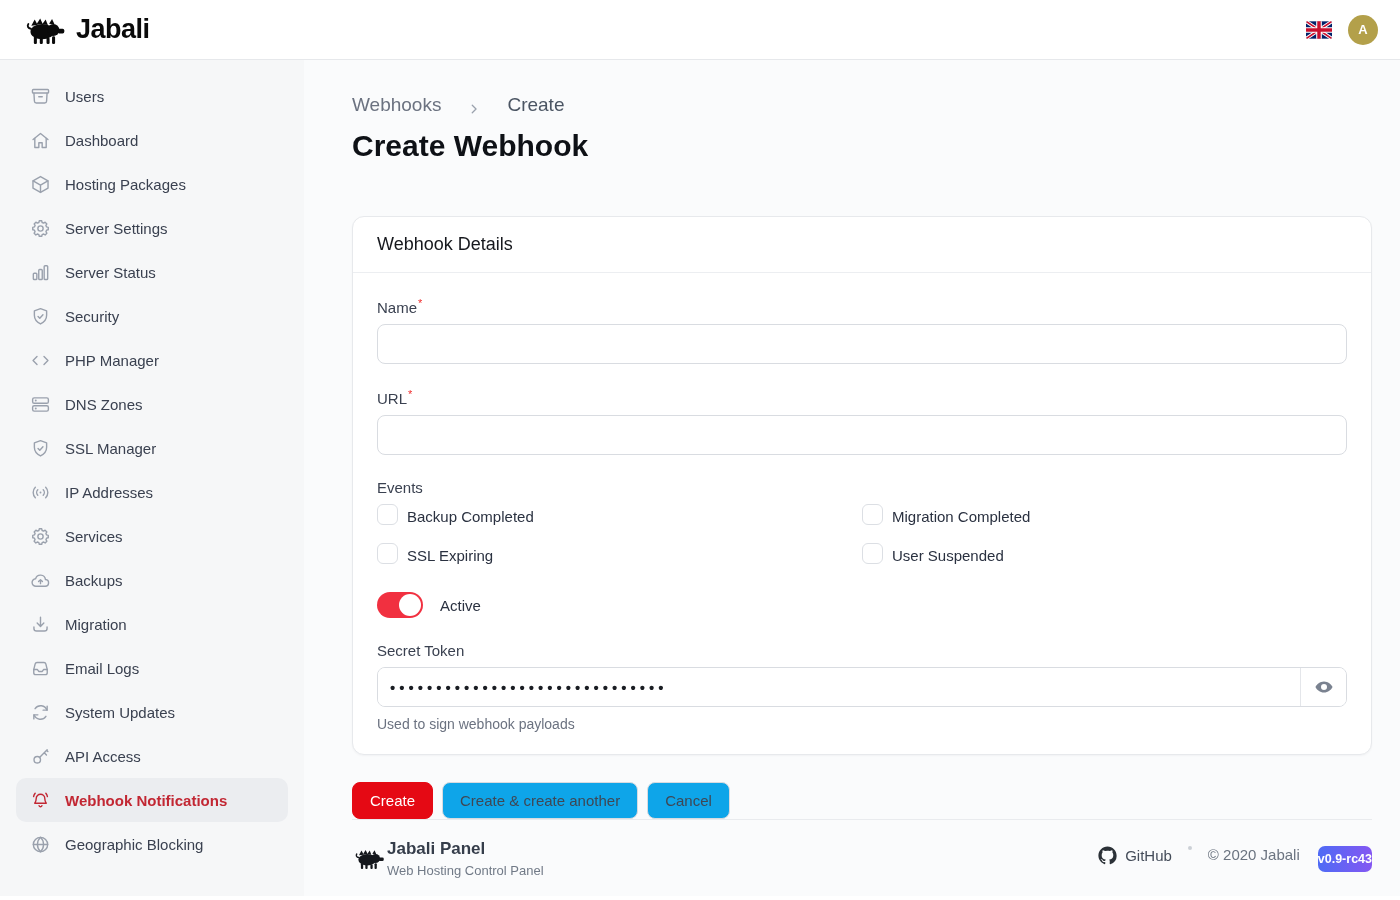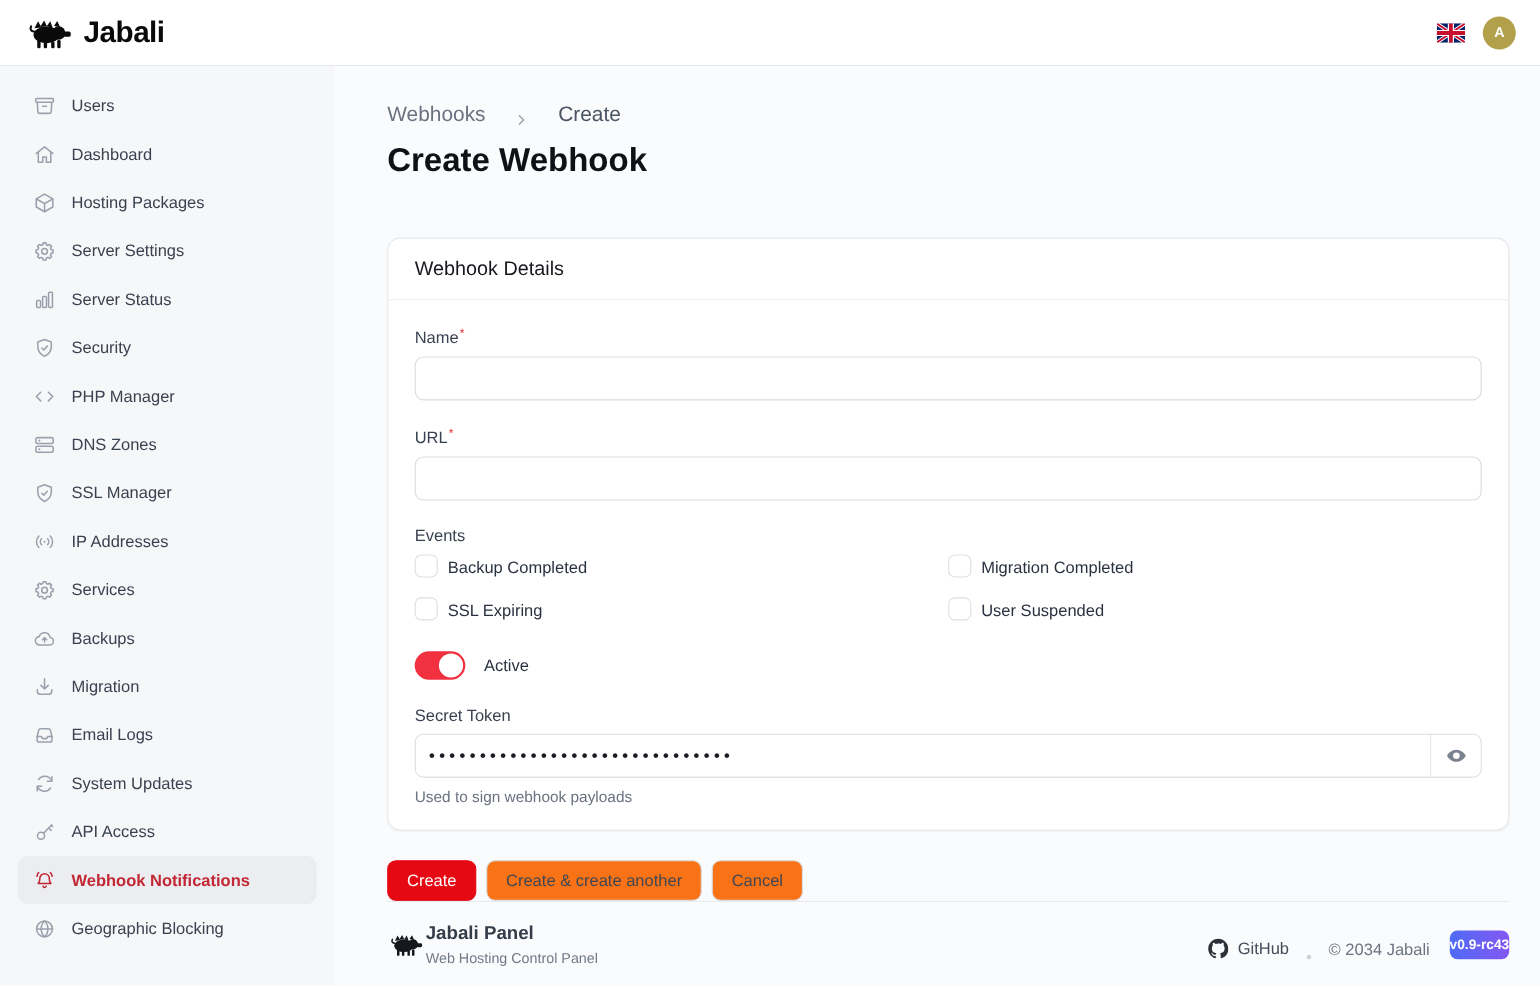--- a/index.html
+++ b/index.html
@@ -55,29 +55,29 @@
   .helper{margin-top:9px;font-size:14px;color:var(--text-muted)}
   .toggle-row{display:flex;align-items:center;gap:17px;margin-top:2px}
   .toggle{width:46px;height:26px;border-radius:13px;background:var(--toggle-red);position:relative;cursor:pointer;flex-shrink:0}
   .toggle .knob{position:absolute;top:2px;right:2px;width:22px;height:22px;border-radius:50%;background:#fff}
   .toggle-label{font-size:15px;color:#2a3140}
 
   
   .actions{display:flex;gap:9px;margin-top:27px}
   .btn{height:37px;border-radius:8px;font-size:15px;font-family:"Liberation Sans",sans-serif;cursor:pointer;display:flex;align-items:center;padding:0 17px}
   .btn-primary{background:var(--accent-red);border:1px solid var(--accent-red);color:#fff;font-weight:500}
-  .btn-secondary{background:#f97316;border:1px solid #d8dbe0;color:#3f4754}
+  .btn-secondary{background:#0ea5e9;border:1px solid #d8dbe0;color:#3f4754}
 
   
   .footer{margin-top:auto;border-top:1px solid #e9ebee;display:flex;align-items:center;justify-content:space-between;padding:19px 0 21px}
   .footer-left{display:flex;align-items:center;gap:2px}
   .footer-left svg{width:33px;height:23px;color:#14171c}
   .footer-title{font-size:17px;font-weight:700;color:#353d4a}
   .footer-sub{font-size:13px;color:#717a87;margin-top:4px}
-  .footer-right{display:flex;align-items:flex-end}
+  .footer-right{display:flex;align-items:flex-start}
   .gh-link{display:flex;align-items:center;gap:8px;color:#444c59;font-size:15px;cursor:pointer}
   .gh-link svg{width:19px;height:19px;color:#2b3137}
   .dot-sep{width:4px;height:4px;border-radius:50%;background:#cbd0d6;margin:0 16px}
   .copyright{font-size:15px;color:#6b7480;margin-right:18px}
   .version-badge{background:linear-gradient(90deg,var(--badge-start),var(--badge-end));color:#fff;font-size:12.5px;font-weight:700;padding:6px 0;border-radius:7px}
 </style>
 </head>
 <body>
 
 <div class="topbar">
@@ -380,18 +380,18 @@
         </div>
       </div>
       <div class="footer-right">
         <span class="gh-link">
           <svg viewBox="0 0 24 24">
               <path fill="currentColor" d="M12 .5C5.65.5.5 5.65.5 12c0 5.08 3.29 9.39 7.86 10.91.58.11.79-.25.79-.56 0-.27-.01-1.17-.02-2.12-3.2.7-3.88-1.36-3.88-1.36-.52-1.33-1.28-1.69-1.28-1.69-1.04-.71.08-.7.08-.7 1.15.08 1.76 1.18 1.76 1.18 1.03 1.76 2.7 1.25 3.36.96.1-.75.4-1.25.72-1.54-2.55-.29-5.24-1.28-5.24-5.69 0-1.26.45-2.28 1.18-3.09-.12-.29-.51-1.46.11-3.05 0 0 .96-.31 3.16 1.18a10.9 10.9 0 0 1 2.88-.39c.98 0 1.96.13 2.88.39 2.2-1.49 3.16-1.18 3.16-1.18.62 1.59.23 2.76.11 3.05.73.81 1.18 1.83 1.18 3.09 0 4.42-2.7 5.39-5.26 5.68.41.36.78 1.06.78 2.14 0 1.54-.01 2.78-.01 3.16 0 .31.21.67.8.56A10.52 10.52 0 0 0 23.5 12C23.5 5.65 18.35.5 12 .5z"></path>
             </svg>
           <span>GitHub</span>
         </span>
         <span class="dot-sep"></span>
-        <span class="copyright">© 2034 Jabali</span>
+        <span class="copyright">© 2020 Jabali</span>
         <span class="version-badge">v0.9-rc43</span>
       </div>
     </footer>
   </main>
 </div>
 
 </body></html>

